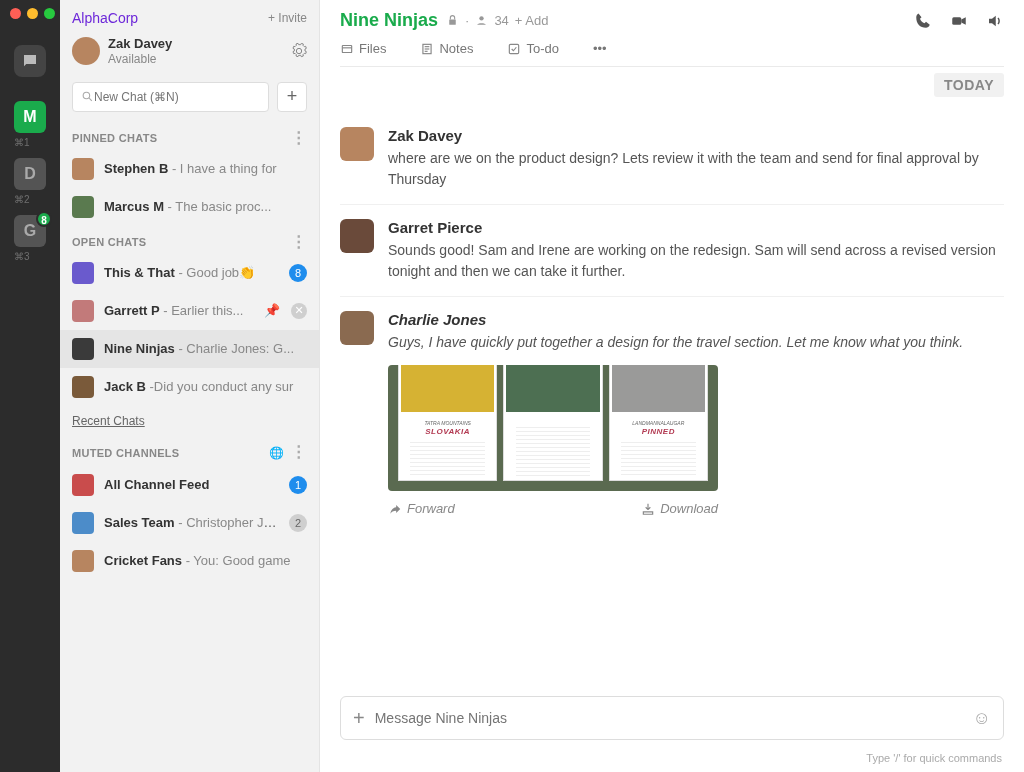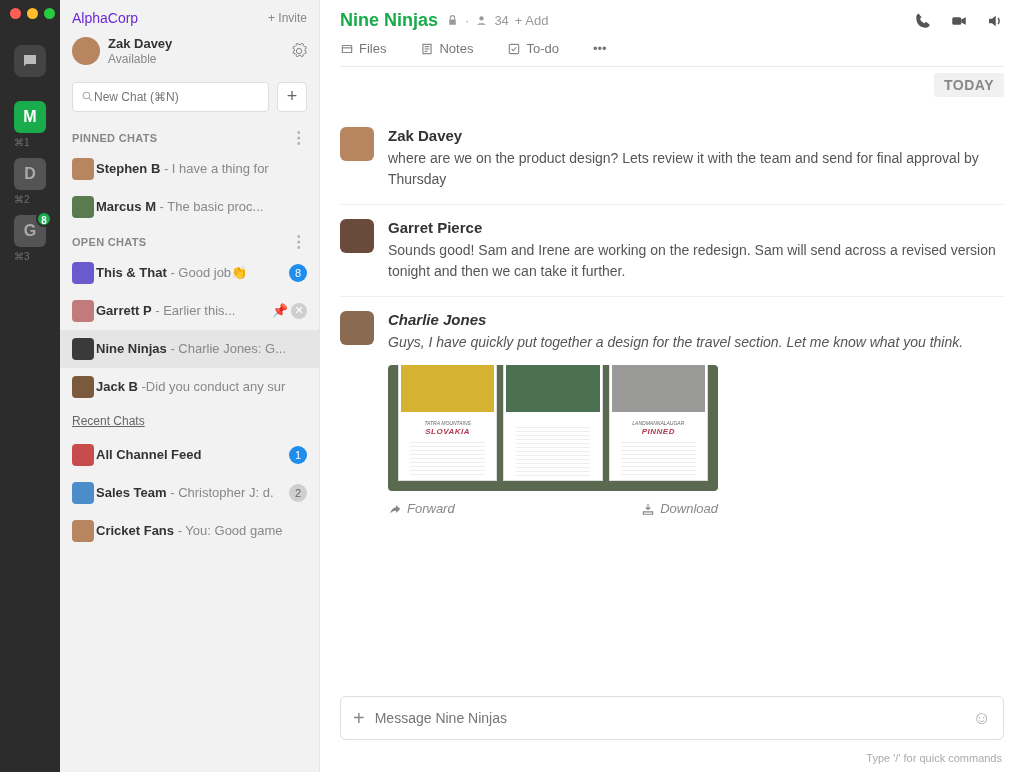--- a/index.html
+++ b/index.html
@@ -27,21 +27,21 @@
 .sb-user .info { flex:1; line-height:1.2;}
 .sb-user .name { font-weight:600; color:#333;}
 .sb-user .status { color:#888; font-size:12px;}
 .gear { color:#888;}
 .sb-search-row { display:flex; align-items:center; gap:8px; padding:10px 12px;}
 .search-box { flex:1; display:flex; align-items:center; background:#fff; border:1px solid #ddd; border-radius:4px; height:30px; padding:8px 8px;}
 .search-box input { border:none; outline:none; flex:1; font-size:12px; color:#aaa;}
 .plus-btn { width:30px; height:30px; border:1px solid #ddd; border-radius:4px; background:#fff; display:flex; align-items:center; justify-content:center; font-size:18px; color:#666;}
 .section-hd { display:flex; align-items:center; justify-content:space-between; padding:10px 12px 6px; color:#888; font-size:11px; font-weight:700; letter-spacing:.3px;}
 .dots { color:#aaa; font-size:16px; line-height:0;}
-.chat-item { display:flex; align-items:center; padding:8px 12px; gap:2px; cursor:pointer;}
+.chat-item { display:flex; align-items:center; padding:8px 12px; gap:10px; cursor:pointer;}
 .chat-item.active { background:#e5e5e5;}
 .chat-item .av { width:22px; height:22px; border-radius:4px; background:#bbb; flex-shrink:0;}
 .chat-item .text { flex:1; white-space:nowrap; overflow:hidden; text-overflow:ellipsis;}
 .chat-item .nm { font-weight:700; color:#333;}
 .chat-item .prev { color:#888;}
 .pill { background:#1f8ded; color:#fff; border-radius:10px; font-size:11px; min-width:18px; height:18px; line-height:18px; text-align:center; padding:0 4px;}
 .pill.gray{background:#cfcfcf;color:#666;}
 .pin-ic{color:#aaa;}
 .x-ic{width:16px;height:16px;border-radius:50%;background:#cfcfcf;color:#fff;font-size:11px;display:flex;align-items:center;justify-content:center;}
 .recent { padding:8px 12px; text-decoration:underline; color:#666; font-size:12px;}
@@ -174,20 +174,24 @@
           <div class="av" style="background: rgb(58, 58, 58);"></div>
           <div class="text"><span class="nm">Nine Ninjas</span><span class="prev"> - Charlie Jones: G...</span></div>
         </div>
         <div class="chat-item">
           <div class="av" style="background: rgb(122, 90, 58);"></div>
           <div class="text"><span class="nm">Jack B</span><span class="prev"> -Did you conduct any sur</span></div>
         </div>
       </div>
     <div class="recent">Recent Chats</div>
 
+    <div class="section-hd">
+      <span>MUTED CHANNELS</span>
+      <span><span class="globe">🌐</span><span class="dots">⋮</span></span>
+    </div>
     <div id="muted-list">
         <div class="chat-item">
           <div class="av" style="background: rgb(201, 76, 76);"></div>
           <div class="text"><span class="nm">All Channel Feed</span><span class="prev"></span></div>
           <span class="pill">1</span>
         </div>
         <div class="chat-item">
           <div class="av" style="background: rgb(76, 140, 201);"></div>
           <div class="text"><span class="nm">Sales Team</span><span class="prev"> - Christopher J: d.</span></div>
           <span class="pill gray">2</span>

